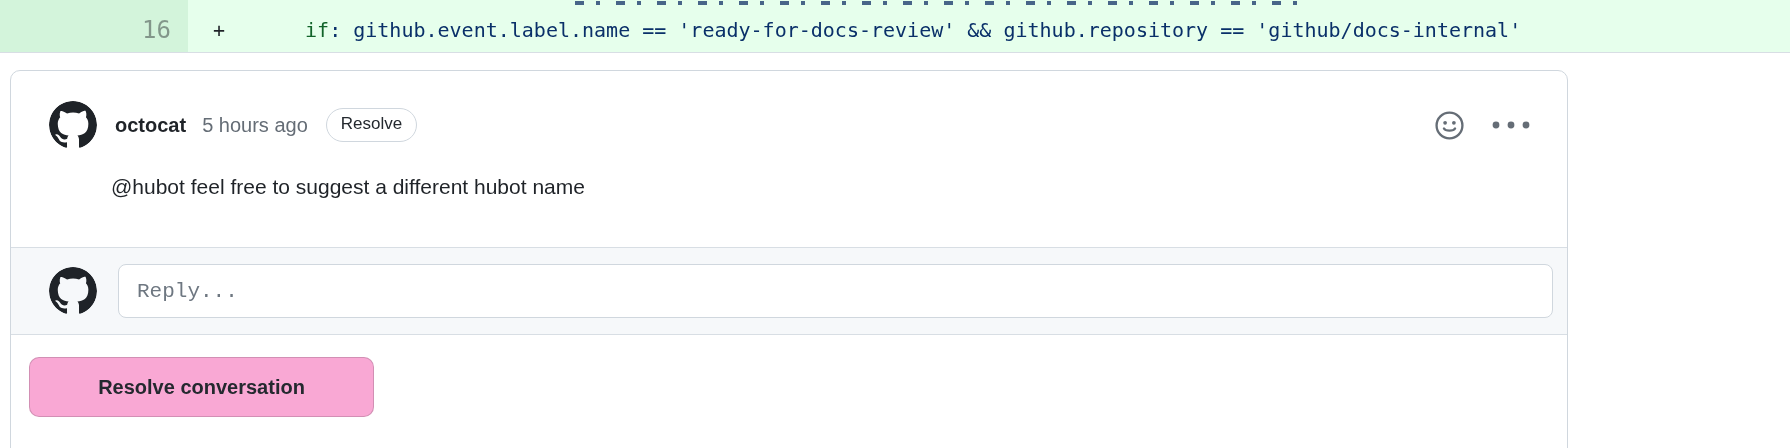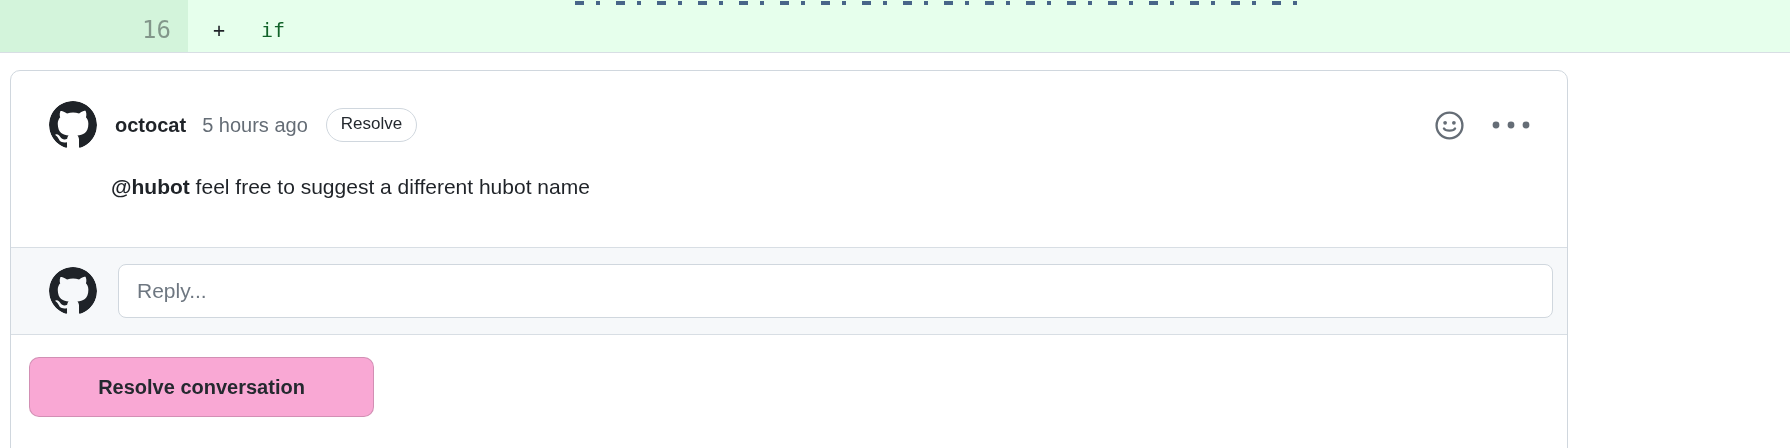--- a/index.html
+++ b/index.html
@@ -19,21 +19,21 @@
     font-family: "DejaVu Sans Mono", monospace; font-size: 24px;
     color: rgba(31,35,40,0.45); cursor: pointer;
   }
   .diff-code {
     flex: 1; background: #e6ffec; display: flex; align-items: center;
     padding-top: 8px;
     font-family: "DejaVu Sans Mono", monospace; font-size: 20px;
     color: #0a3069; white-space: pre; overflow: hidden;
   }
   .diff-marker { margin-left: 25px; color: #1f2328; }
-  .diff-keyword { margin-left: 36px; color: #116329; }
+  .diff-keyword { margin-left: 80px; color: #116329; }
   .clipped-code-line {
     position: absolute; top: 1px; left: 575px; width: 735px; height: 4px;
     background: repeating-linear-gradient(90deg,
       #2c4a77 0 9px, transparent 9px 21px,
       #2c4a77 21px 25px, transparent 25px 41px);
     opacity: .85;
   }
 
   
   .thread-card {
@@ -48,50 +48,50 @@
   .author-name { font-weight: 700; font-size: 20px; margin-left: 18px; color: #1f2328; cursor: pointer; }
   .timestamp { color: #656d76; font-size: 20px; margin-left: 16px; cursor: pointer; }
   .author-badge {
     margin-left: 18px; border: 1px solid #d0d7de; border-radius: 999px;
     padding: 4px 14px 6px; font-size: 17px; font-weight: 500; color: #24292f; line-height: 1.3;
   }
   .header-actions { margin-left: auto; display: flex; align-items: center; gap: 26px; padding-right: 2px; }
   .icon-btn { background: none; border: none; padding: 0; margin: 0; cursor: pointer; display: flex; align-items: center; }
 
   .comment-body { margin: 23px 0 0 62px; font-size: 21px; line-height: 1.4; color: #1f2328; }
-  .mention { font-weight: 700; cursor: pointer; }
+  .mention { font-weight: 400; cursor: pointer; }
 
   .reply-row {
     height: 88px; background: #f6f8fa;
     border-top: 1px solid #d8dee4; border-bottom: 1px solid #d8dee4;
     display: flex; align-items: center; padding: 0 14px 0 38px; gap: 21px;
   }
   .reply-input {
     flex: 1; height: 54px; background: #fff;
     border: 1px solid #d0d7de; border-radius: 8px;
-    font-family: Liberation Sans, sans-serif; font-size: 21px;
+    font-family: Liberation Mono, monospace; font-size: 21px;
     padding: 0 18px; color: #1f2328; outline: none;
   }
   .reply-input::placeholder { color: #6e7781; }
 
   .resolve-row { padding: 22px 0 0 18px; background: #fff; }
   .resolve-btn {
     height: 60px; min-width: 345px; padding: 0 30px;
     background: #f9a8d4; border: 1px solid rgba(31,35,40,0.18); border-radius: 10px;
     font-family: "Liberation Sans", sans-serif;
     font-size: 20px; font-weight: 700; color: #24292f; cursor: pointer;
   }
 </style>
 </head>
 <body>
 
 <div class="diff-row">
   <div class="clipped-code-line"></div>
   <div class="diff-gutter">16</div>
-  <div class="diff-code"><span class="diff-marker">+</span><span class="diff-keyword">if</span></div>
+  <div class="diff-code"><span class="diff-marker">+</span><span class="diff-keyword">if</span><span>: github.event.label.name == 'ready-for-docs-review' &amp;&amp; github.repository == 'github/docs-internal'</span></div>
 </div>
 
 <div class="thread-card">
 
   <div class="comment-main">
     <div class="comment-header">
       <svg class="avatar" viewBox="0 0 16 16" width="48" height="48" aria-hidden="true">
         <path fill="#1f2328" d="M8 0C3.58 0 0 3.58 0 8c0 3.54 2.29 6.53 5.47 7.59.4.07.55-.17.55-.38 0-.19-.01-.82-.01-1.49-2.01.37-2.53-.49-2.69-.94-.09-.23-.48-.94-.82-1.13-.28-.15-.68-.52-.01-.53.63-.01 1.08.58 1.23.82.72 1.21 1.87.87 2.33.66.07-.52.28-.87.51-1.07-1.78-.2-3.64-.89-3.64-3.95 0-.87.31-1.59.82-2.15-.08-.2-.36-1.02.08-2.12 0 0 .67-.21 2.2.82.64-.18 1.32-.27 2-.27s1.36.09 2 .27c1.53-1.04 2.2-.82 2.2-.82.44 1.1.16 1.92.08 2.12.51.56.82 1.27.82 2.15 0 3.07-1.87 3.75-3.65 3.95.29.25.54.73.54 1.48 0 1.07-.01 1.93-.01 2.2 0 .21.15.46.55.38A8.01 8.01 0 0 0 16 8c0-4.42-3.58-8-8-8z"></path>
       </svg>
       <span class="author-name">octocat</span>

